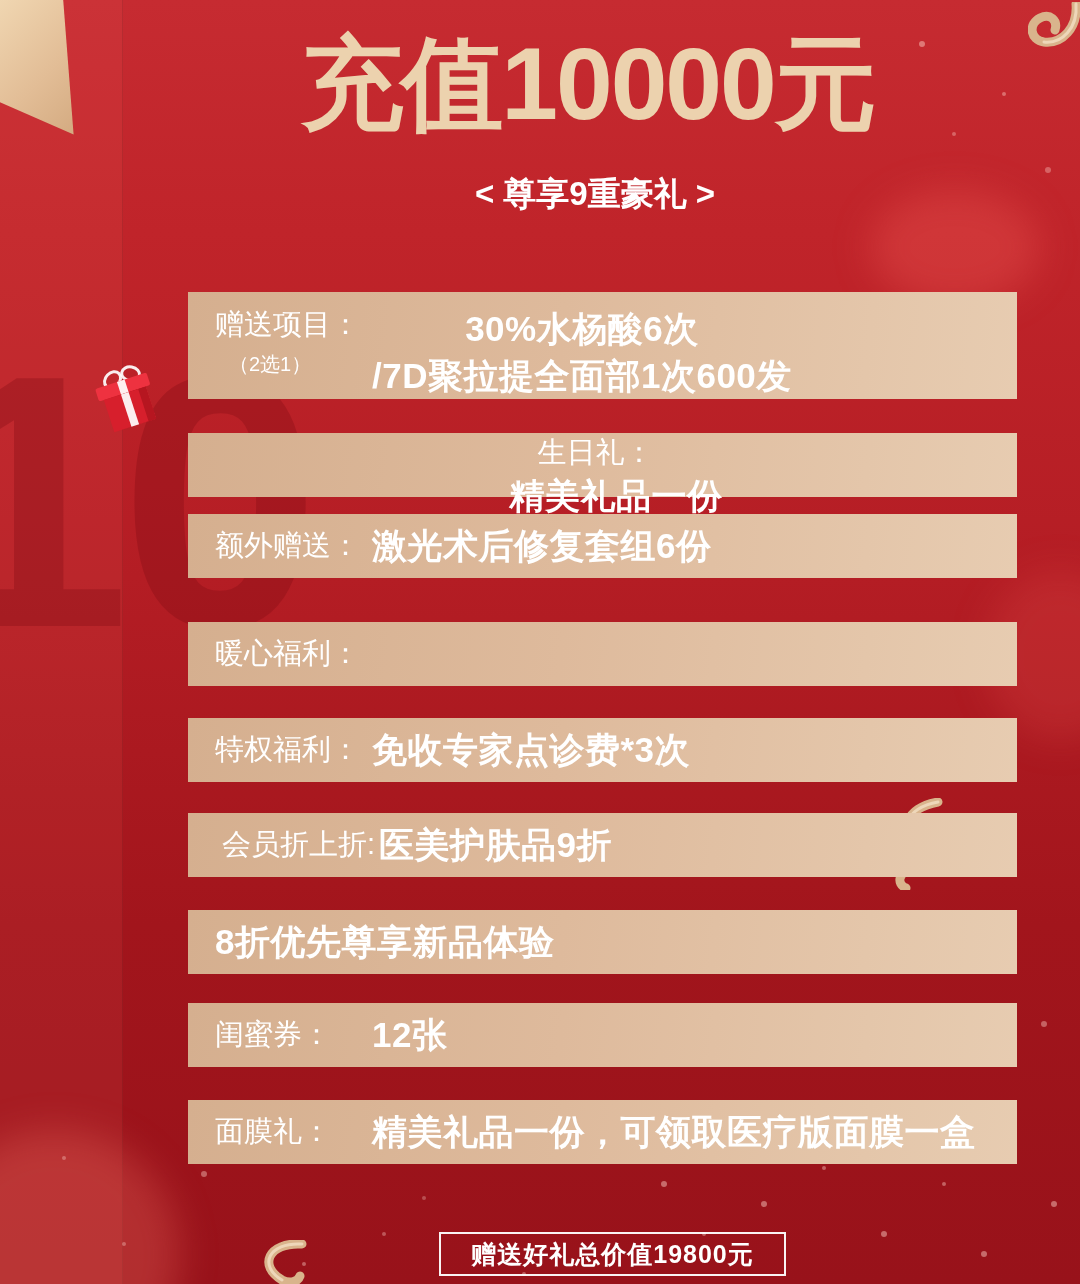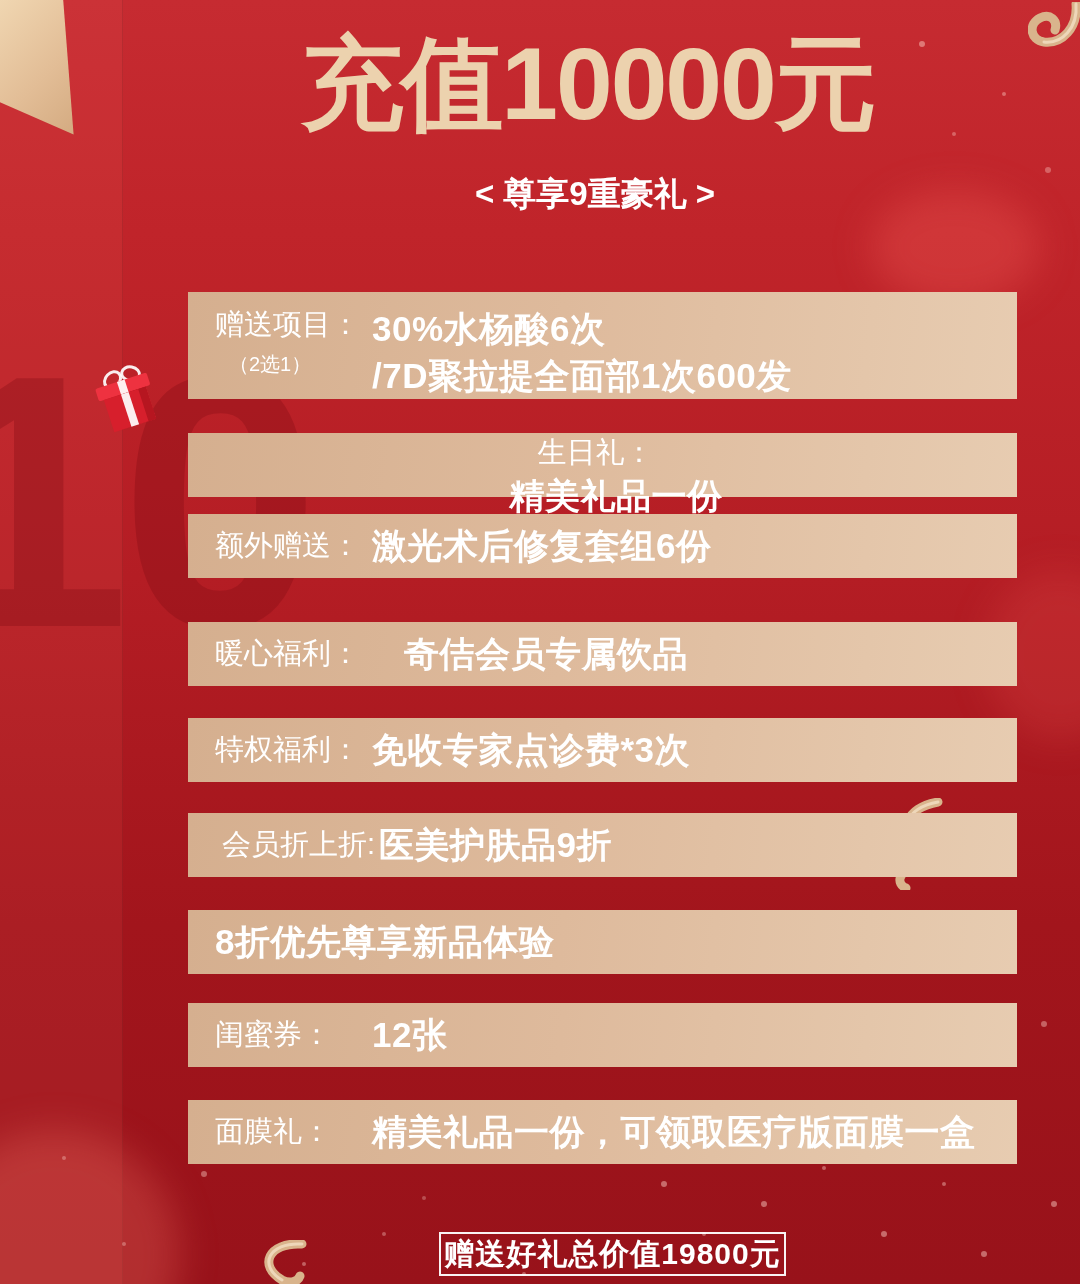--- a/index.html
+++ b/index.html
@@ -47,28 +47,28 @@
   
   .row{position:absolute;left:188px;width:829px;height:64px;
     background:linear-gradient(96deg,#d5af8f 0%,#deba9c 45%,#e7ccb1 100%);
     display:flex;align-items:center;padding-left:27px;box-sizing:border-box;}
   .row-first{height:107px;align-items:flex-start;padding-top:13px;}
   .row-label{flex:none;min-width:157px;font-size:29px;font-weight:500;color:#ffffff;}
   .label-block{flex:none;min-width:157px;text-align:left;}
   .label-block .row-label{display:block;min-width:0;}
   .row-sublabel{display:block;font-size:20px;color:#ffffff;margin-top:6px;padding-left:14px;}
   .row-value{font-size:35px;font-weight:bold;color:#ffffff;letter-spacing:0.5px;}
-  .row-value .vline{display:block;line-height:47px;}
+  .row-value .vline{display:block;line-height:47px;text-align:center;}
   .r0{top:292px;} .r1{top:433px;flex-direction:column;} .r2{top:514px;} .r3{top:622px;gap:32px;} .r4{top:718px;}
   .r5{top:813px;padding-left:34px;} .r6{top:910px;} .r7{top:1003px;} .r8{top:1100px;}
   
   .footer-box{position:absolute;left:439px;top:1232px;width:347px;height:44px;
     border:2px solid rgba(255,255,255,0.95);box-sizing:border-box;
     display:flex;align-items:center;justify-content:center;}
-  .footer-text{font-size:30px;font-weight:bold;color:#ffffff;letter-spacing:1px;}
+  .footer-text{font-size:25px;font-weight:bold;color:#ffffff;letter-spacing:1px;}
   
   .giftbox{position:absolute;left:98px;top:366px;width:56px;height:62px;transform:rotate(-18deg);}
   .gb-bow{position:relative;width:56px;height:14px;}
   .gb-bow:before,.gb-bow:after{content:"";position:absolute;top:2px;width:15px;height:11px;
     border:3px solid rgba(255,255,255,0.92);border-radius:50%;background:transparent;}
   .gb-bow:before{left:10px;transform:rotate(-28deg);}
   .gb-bow:after{left:29px;transform:rotate(28deg);}
   .gb-lid{width:54px;height:13px;background:#ee3240;border-radius:2px;position:relative;margin:0 auto;}
   .gb-lid:after{content:"";position:absolute;left:23px;top:0;width:8px;height:13px;background:rgba(255,255,255,0.92);}
   .gb-body{width:44px;height:34px;background:#d71f2c;margin:0 auto;position:relative;
@@ -132,21 +132,20 @@
     <span class="row-value">精美礼品一份</span>
   </div>
 
   <div class="row r2">
     <span class="row-label">额外赠送：</span>
     <span class="row-value">激光术后修复套组6份</span>
   </div>
 
   <div class="row r3">
     <span class="row-label">暖心福利：</span>
-    <span class="row-value">奇佶会员专属饮品</span>
   </div>
 
   <div class="row r4">
     <span class="row-label">特权福利：</span>
     <span class="row-value">免收专家点诊费*3次</span>
   </div>
 
   <div class="row r5">
     <span class="row-label">会员折上折:</span>
     <span class="row-value">医美护肤品9折</span>

